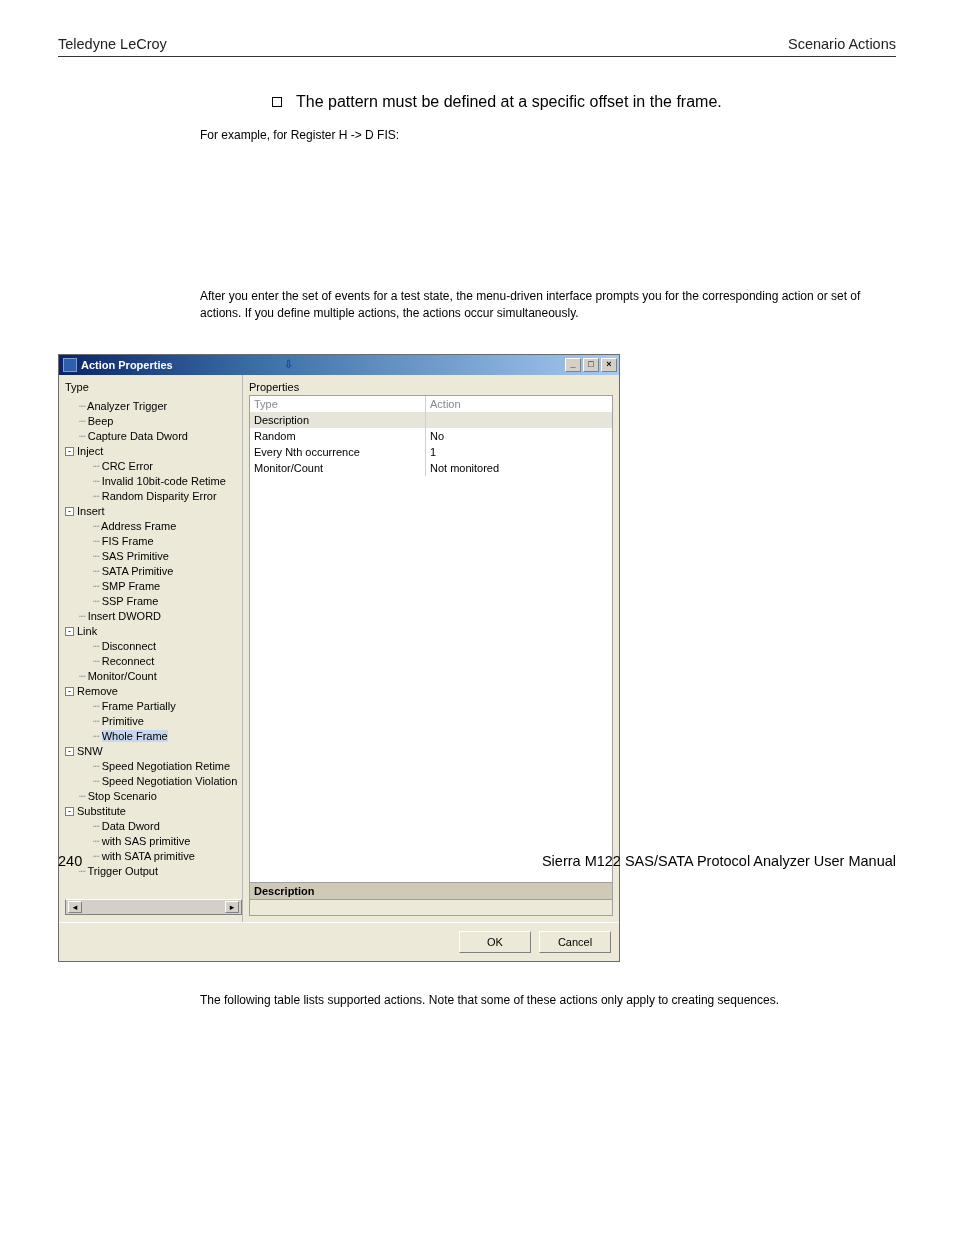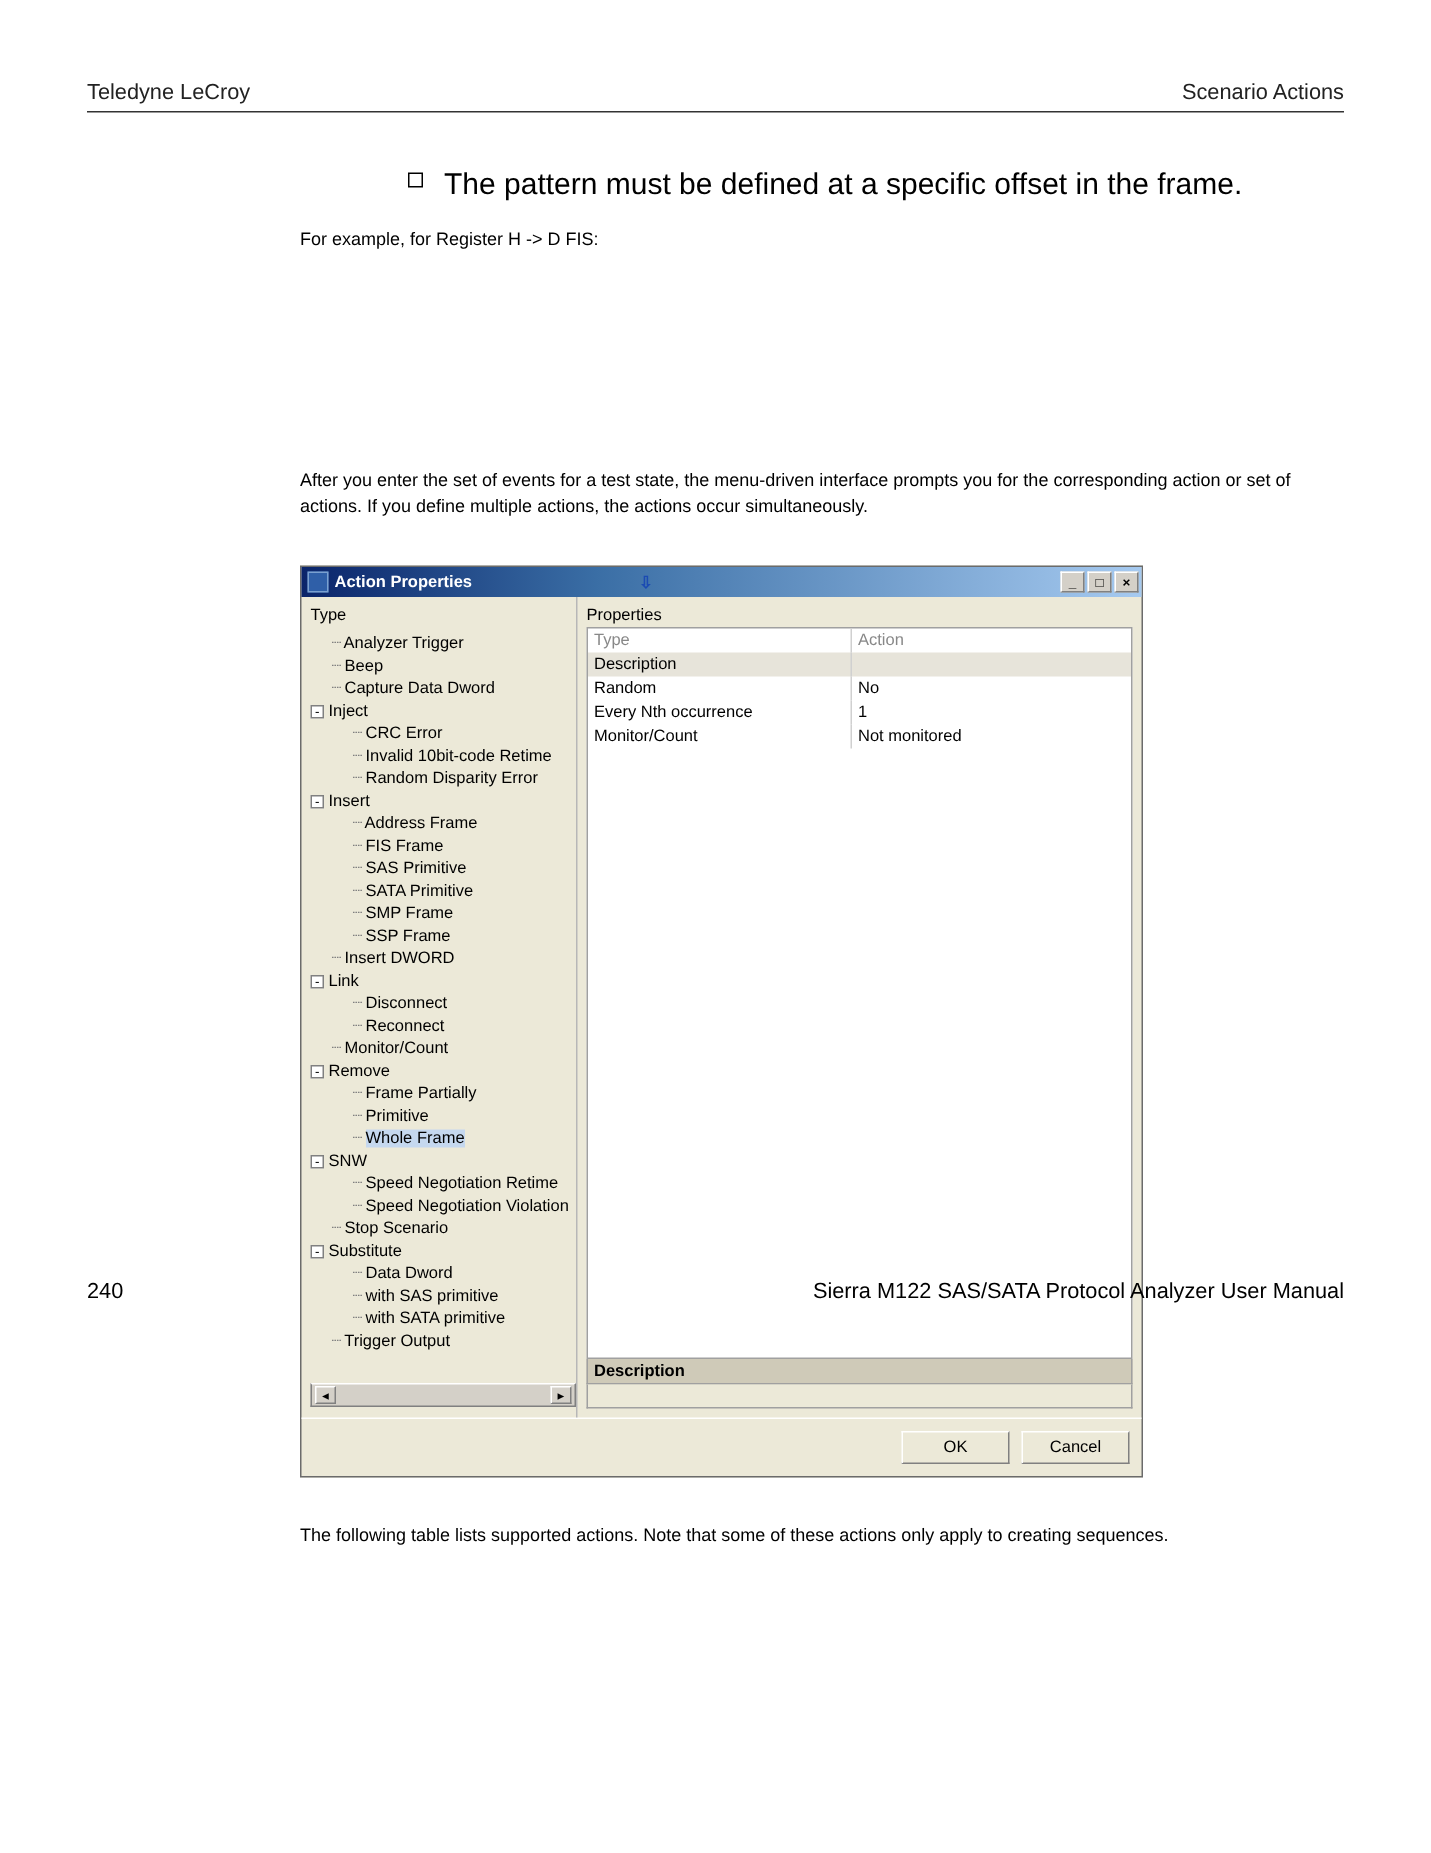--- a/index.html
+++ b/index.html
@@ -1,26 +1,26 @@
 <!DOCTYPE html>
 <html><head>
 <meta charset="utf-8">
 <style>
   * { box-sizing: border-box; margin: 0; padding: 0; }
   html, body { width: 954px; height: 1235px; background: #fff; font-family: "Segoe UI", "Myriad Pro", Arial, sans-serif; color: #000; }
-  .page { position: relative; width: 954px; height: 915px; padding: 54px 58px 40px 58px; }
+  .page { position: relative; width: 954px; height: 915px; padding: 36px 58px 40px 58px; }
   .hdr { display: flex; justify-content: space-between; font-size: 14.5px; color: #222; }
   .hdr-rule { border: none; border-top: 1px solid #333; margin-top: 4px; }
   .content { margin-top: 34px; }
-  .bullets { margin-left: 214px; font-size: 20px; line-height: 1.4; }
+  .bullets { margin-left: 214px; font-size: 16px; line-height: 1.4; }
   .bullets .row { display: flex; align-items: flex-start; margin-bottom: 4px; }
   .bullets .box { width: 10px; height: 10px; border: 1.2px solid #000; margin-top: 6px; margin-right: 14px; flex: 0 0 auto; }
   .para { margin-left: 142px; font-size: 12px; line-height: 1.4; margin-top: 14px; max-width: 720px; }
   .gap1 { height: 130px; }
-  .dialog-wrap { margin-left: 142px; margin-top: 32px; }
+  .dialog-wrap { margin-top: 32px; }
   .dialog { width: 562px; border: 1px solid #6b6b6b; background: #ece9d8; font-family: Tahoma, "MS Sans Serif", sans-serif; font-size: 11px; color: #000; }
   .titlebar { height: 20px; display: flex; align-items: center; background: linear-gradient(90deg, #0a246a 0%, #3a6ea5 35%, #a6caf0 100%); color: #fff; font-weight: bold; padding-left: 4px; }
   .titlebar .icon { width: 14px; height: 14px; background: #2f5fa8; border: 1px solid #7aa0d0; margin-right: 4px; }
   .titlebar .spacer { flex: 1; }
   .wbtn { width: 16px; height: 14px; margin-right: 2px; background: #d4d0c8; border: 1px solid #808080; border-top-color: #fff; border-left-color: #fff; display: flex; align-items: center; justify-content: center; font-size: 9px; line-height: 1; font-family: Arial; color: #000; }
   .arrow-dn { width: 12px; height: 14px; margin-left: 110px; color: #1b4bb3; display:flex; align-items:center; justify-content:center; }
   .dlg-body { display: flex; }
   .left-pane { width: 184px; padding: 6px 0 6px 6px; border-right: 1px solid #b7b7b7; }
   .left-pane .lbl { margin-bottom: 6px; }
   .tree { font-size: 11px; line-height: 15px; }

